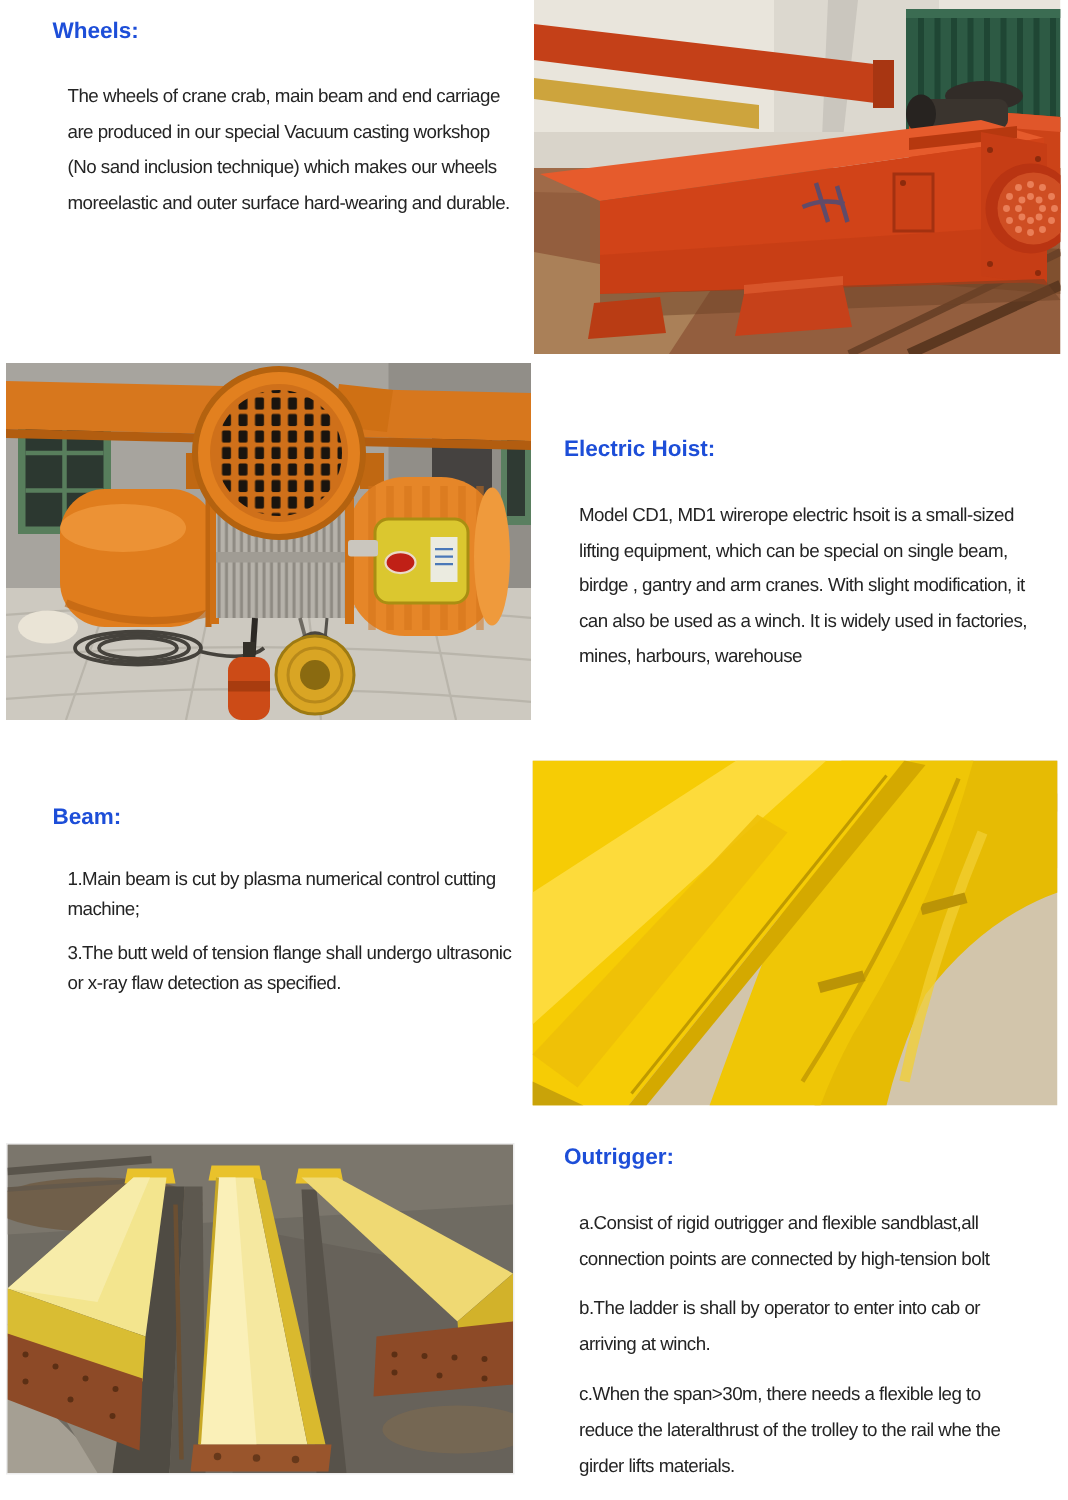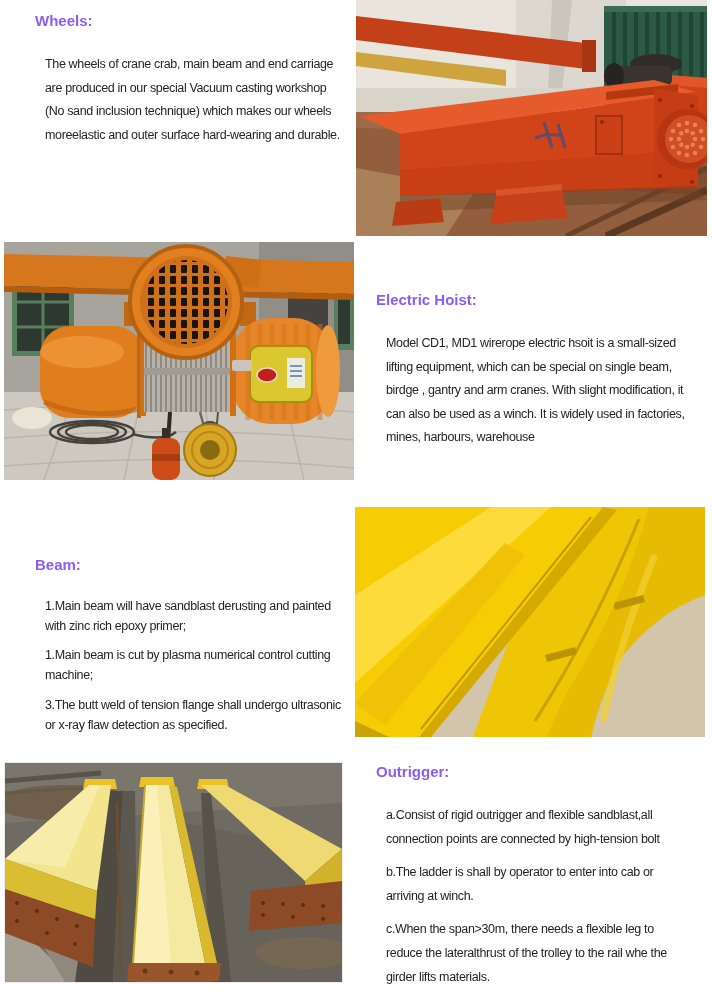--- a/index.html
+++ b/index.html
@@ -1,19 +1,19 @@
 <!DOCTYPE html>
 <html><head>
 <meta charset="utf-8">
 <style>
   html,body{margin:0;padding:0;background:#ffffff;}
   .page{position:relative;width:712px;height:1000px;background:#ffffff;overflow:hidden;
         font-family:"Liberation Sans","DejaVu Sans",sans-serif;color:#1e1e1e;}
   .text-block{position:absolute;}
-  .text-block h2{font-size:15px;line-height:17px;font-weight:700;color:#8b5cf6;margin:0 0 24px 0;letter-spacing:0;}
+  .text-block h2{font-size:15px;line-height:17px;font-weight:700;color:#1d4ed8;margin:0 0 24px 0;letter-spacing:0;}
   .text-block p{font-size:12.5px;letter-spacing:-0.35px;color:#242424;margin:10px;line-height:23.6px;}
   .text-block.tight p{line-height:19.7px;}
   figure.photo{position:absolute;margin:0;padding:0;}
   figure.photo svg{display:block;}
   .framed{background:#ffffff;border:1px solid #ededed;padding:7px;}
 </style>
 </head>
 <body>
 
 <div class="page">
@@ -180,23 +180,22 @@
         <rect x="148" y="212" width="28" height="7" fill="#a83c0f"></rect>
       </g>
     </svg>
   </figure>
 
   <div class="text-block" style="left:376px;top:291px;width:322px;">
     <h2>Electric Hoist:</h2>
     <p>Model CD1, MD1 wirerope electric hsoit is a small-sized lifting equipment, which can be special on single beam, birdge , gantry and arm cranes. With slight modification, it can also be used as a winch. It is widely used in factories, mines, harbours, warehouse</p>
   </div>
 
-  <div class="text-block tight" style="left:35px;top:556px;width:326px;">
+  <div class="text-block tight" style="left:35px;top:536px;width:326px;">
     <h2>Beam:</h2>
-    <p>1.Main beam will have sandblast derusting and painted with zinc rich epoxy primer;</p>
     <p>1.Main beam is cut by plasma numerical control cutting machine;</p>
     <p>3.The butt weld of tension flange shall undergo ultrasonic or x-ray flaw detection as specified.</p>
   </div>
 
   <figure class="photo" style="left:355px;top:507px;">
     <svg width="350" height="230" viewBox="0 0 350 230">
       <rect width="350" height="230" fill="#d2c5ab"></rect>
       <polygon points="292,0 350,0 350,72" fill="#ddd2bd"></polygon>
       <polygon points="312,12 340,8 344,22 316,26" fill="#c59e68"></polygon>
       <polygon points="336,26 350,22 350,34 338,36" fill="#cbb68e"></polygon>

